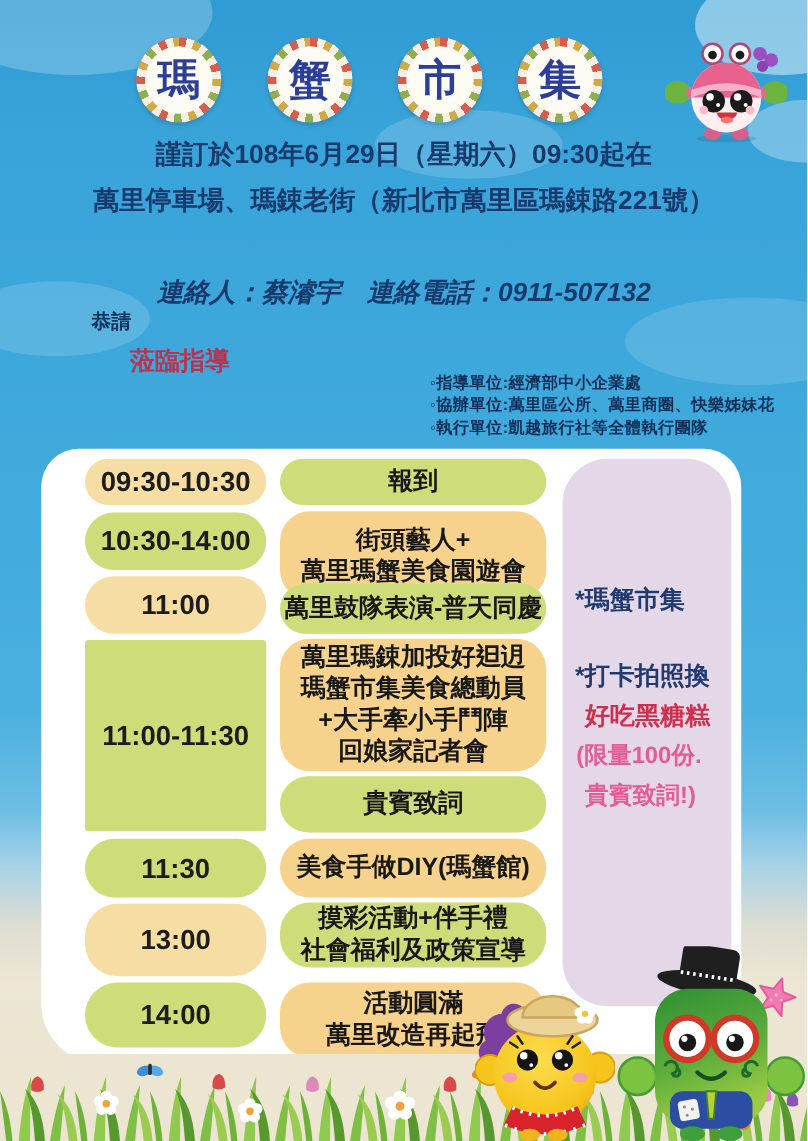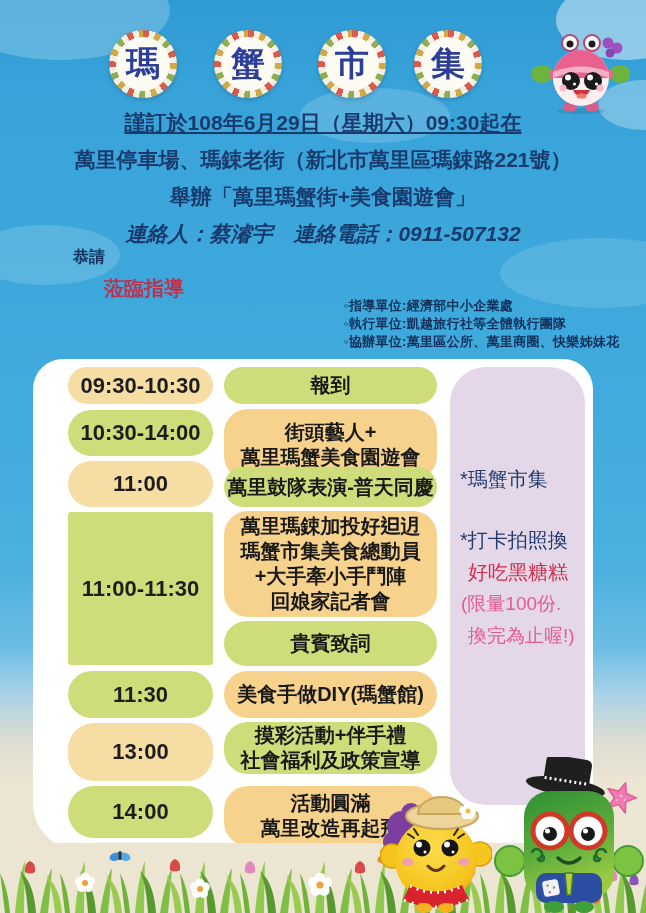--- a/index.html
+++ b/index.html
@@ -28,21 +28,21 @@
   .pill-tan{background:#f6dda3;}
   .pill-green{background:#cedc79;}
   .pill-orange{background:#f6d28c;}
   .t1{top:367px;height:37px;text-align:center;} .t2{top:410px;height:46px;} .t3{top:461px;height:46px;}
   .t4{top:512px;height:153px;border-radius:3px;} .t5{top:671px;height:47px;}
   .t6{top:723px;height:58px;} .t7{top:786px;height:52px;}
   .a1{top:367px;height:37px;} .a2{top:409px;height:71px;} .a3{top:467px;height:40px;}
   .a4{top:511px;height:106px;} .a5{top:621px;height:45px;} .a6{top:671px;height:47px;}
   .a7{top:722px;height:52px;} .a8{top:786px;height:60px;}
   
-  .side-note{position:absolute;font-weight:normal;}
+  .side-note{position:absolute;font-weight:bold;}
   .s1{left:460px;top:466px;font-size:20px;color:#223a6e;}
   .s2{left:460px;top:527px;font-size:20px;color:#223a6e;}
   .s3{left:468px;top:559px;font-size:20px;color:#d02e4e;}
   .s4{left:461px;top:591px;font-size:19px;color:#e45b95;}
   .s5{left:468px;top:623px;font-size:19px;color:#e45b95;}
   .grass{position:absolute;left:0;bottom:0;width:646px;height:70px;}
   .mascot{position:absolute;}
 </style>
 </head>
 <body>
@@ -92,32 +92,31 @@
     <circle cx="36" cy="51.5" r="3" fill="#fff"></circle>
     <circle cx="58" cy="51.5" r="3" fill="#fff"></circle>
     <circle cx="42.5" cy="58" r="1.6" fill="#fff"></circle>
     <circle cx="64.5" cy="58" r="1.6" fill="#fff"></circle>
     <path d="M41 64 a9 9 0 0 0 17 0 z" fill="#cf3340"></path>
     <ellipse cx="49.5" cy="70" rx="5" ry="2.6" fill="#f4766f"></ellipse>
     <circle cx="31" cy="62" r="3.5" fill="#f8b9c8"></circle>
     <circle cx="68" cy="62" r="3.5" fill="#f8b9c8"></circle>
   </svg>
 
-  <div class="intro-line" style="top:109px;text-decoration:underline;">謹訂於108年6月29日（星期六）09:30起在</div>
+  <div class="intro-line" style="top:109px;">謹訂於108年6月29日（星期六）09:30起在</div>
   <div class="intro-line" style="top:146px;">萬里停車場、瑪鋉老街（新北市萬里區瑪鋉路221號）</div>
-  <div class="intro-line" style="top:183px;">舉辦「萬里瑪蟹街+美食園遊會」</div>
   <div class="intro-line" style="top:220px;font-style:italic;">連絡人：蔡濬宇　連絡電話：0911-507132</div>
 
   <div class="invite-prefix">恭請</div>
   <div class="invite-highlight">蒞臨指導</div>
 
   <div class="org-block">
     <div>◦指導單位:經濟部中小企業處</div>
+    <div>◦協辦單位:萬里區公所、萬里商圈、快樂姊妹花</div>
     <div>◦執行單位:凱越旅行社等全體執行團隊</div>
-    <div>◦協辦單位:萬里區公所、萬里商圈、快樂姊妹花</div>
   </div>
 
   <div class="panel"></div>
   <div class="side-panel"></div>
 
   <div class="time-pill pill-tan t1">09:30-10:30</div>
   <div class="time-pill pill-green t2">10:30-14:00</div>
   <div class="time-pill pill-tan t3">11:00</div>
   <div class="time-pill pill-green t4">11:00-11:30</div>
   <div class="time-pill pill-green t5">11:30</div>
@@ -136,21 +135,21 @@
   <div class="act-pill pill-orange a6">美食手做DIY(瑪蟹館)</div>
   <div class="act-pill pill-green a7">摸彩活動+伴手禮
 社會福利及政策宣導</div>
   <div class="act-pill pill-orange a8">活動圓滿
 萬里改造再起飛</div>
 
   <div class="side-note s1">*瑪蟹市集</div>
   <div class="side-note s2">*打卡拍照換</div>
   <div class="side-note s3">好吃黑糖糕</div>
   <div class="side-note s4">(限量100份.</div>
-  <div class="side-note s5">換完為止喔!)</div>
+  <div class="side-note s5">貴賓致詞!)</div>
 
   <svg class="grass" viewBox="0 0 646 70" preserveAspectRatio="none">
     <rect width="646" height="70" fill="#ebe5d1"></rect>
     <defs>
       <g id="tuft">
         <path d="M5 70 Q2 45 0 30 Q8 45 10 70 Z" fill="#6fb23a"></path>
         <path d="M15 70 Q18 35 25 18 Q24 45 24 70 Z" fill="#8fc94e"></path>
         <path d="M28 70 Q26 40 20 28 Q34 40 36 70 Z" fill="#57992e"></path>
         <path d="M40 70 Q45 38 52 25 Q50 50 48 70 Z" fill="#7fbf45"></path>
         <path d="M55 70 Q52 42 46 32 Q60 44 62 70 Z" fill="#9ccb52"></path>

